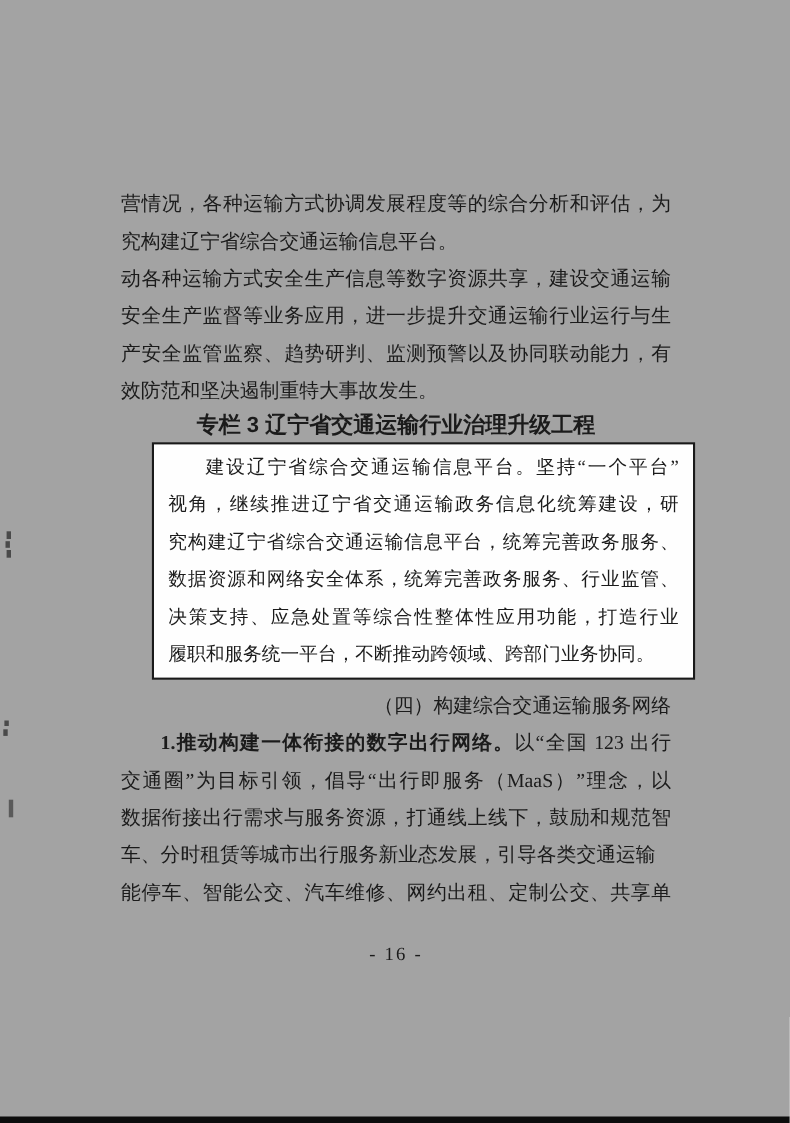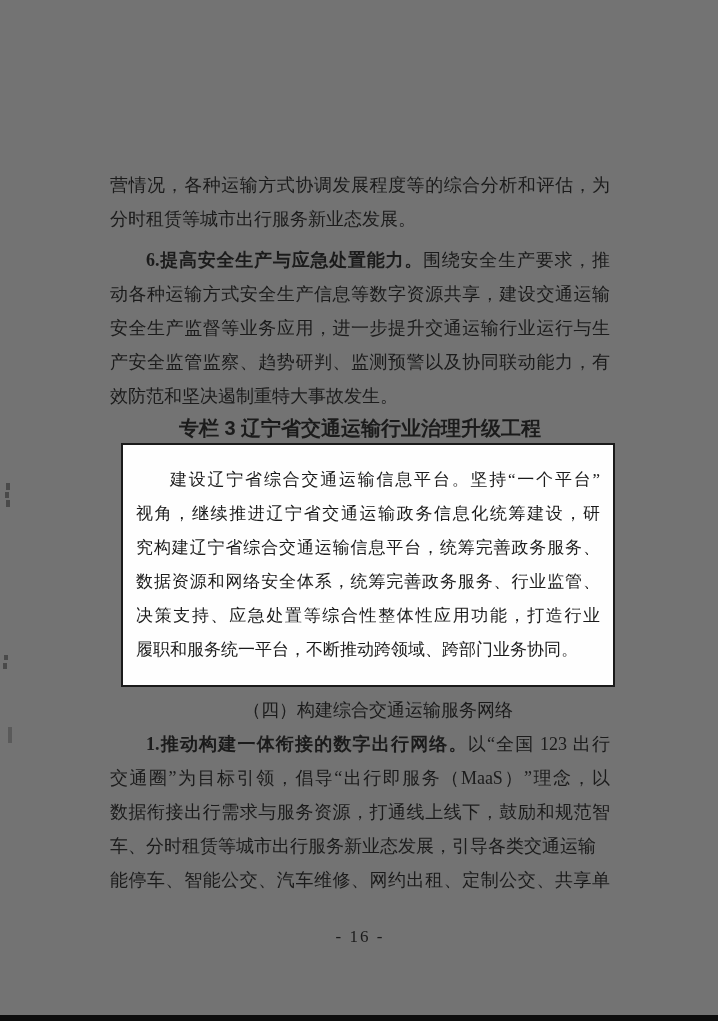--- a/index.html
+++ b/index.html
@@ -1,20 +1,20 @@
 <!DOCTYPE html>
 <html><head>
 <meta charset="utf-8">
 <style>
   html, body { margin: 0; padding: 0; background: #e8e8e8; }
   .page {
     position: relative;
     width: 718px;
     height: 1021px;
-    background: #737373;
+    background: #a3a3a3;
     font-family: "Liberation Serif", "DejaVu Serif", serif;
     color: #1b1b1b;
     overflow: hidden;
     margin: 0 auto;
   }
   .content {
     position: absolute;
     left: 110px;
     top: 0;
     width: 500px;
@@ -39,43 +39,43 @@
     font-size: 20px;
     font-weight: bold;
     line-height: 30px;
     height: 30px;
     text-align: left;
     text-align-last: center;
     margin-top: 0;
     font-family: "Liberation Sans", "DejaVu Sans", sans-serif;
   }
   .feature-box {
-    margin-left: 11px;
+    margin-left: 28px;
     width: 494px;
     box-sizing: border-box;
     border: 2px solid #1a1a1a;
-    padding: 18px 13px;
+    padding: 4px 13px;
     background: #fefefe;
   }
   .boxline {
     font-size: 17px;
     line-height: 34px;
     height: 34px;
     overflow: hidden;
     text-align: justify;
     text-align-last: justify;
   }
   .boxline.lastline { text-align: right; text-align-last: left; }
   .section-heading {
     font-size: 18px;
     line-height: 34px;
     height: 34px;
     text-indent: 2em;
     margin-top: 6px;
-    text-align: center;
+    text-align: right;
   }
   .page-number {
     margin-top: 30px;
     font-size: 17px;
     line-height: 20px;
     letter-spacing: 2px;
     text-align: center;
   }
   
   .artifact { position: absolute; background: #4a4a4a; }
@@ -100,23 +100,22 @@
   <div class="artifact a1-1"></div>
   <div class="artifact a1-2"></div>
   <div class="artifact a1-3"></div>
   <div class="artifact a2-1"></div>
   <div class="artifact a2-2"></div>
   <div class="artifact a3-1"></div>
 
   <div class="content">
 
     <div class="bline">营情况，各种运输方式协调发展程度等的综合分析和评估，为</div>
-    <div class="bline lastline">分时租赁等城市出行服务新业态发展。</div>
+    <div class="bline lastline">究构建辽宁省综合交通运输信息平台。</div>
 
-    <div class="bline indent para-gap"><span class="lead-bold">6.提高安全生产与应急处置能力。</span><span>围绕安全生产要求，推</span></div>
     <div class="bline">动各种运输方式安全生产信息等数字资源共享，建设交通运输</div>
     <div class="bline">安全生产监督等业务应用，进一步提升交通运输行业运行与生</div>
     <div class="bline">产安全监管监察、趋势研判、监测预警以及协同联动能力，有</div>
     <div class="bline lastline">效防范和坚决遏制重特大事故发生。</div>
 
     <div class="box-title">专栏 3  辽宁省交通运输行业治理升级工程</div>
 
     <div class="feature-box">
       <div class="boxline indent">建设辽宁省综合交通运输信息平台。坚持“一个平台”</div>
       <div class="boxline">视角，继续推进辽宁省交通运输政务信息化统筹建设，研</div>

